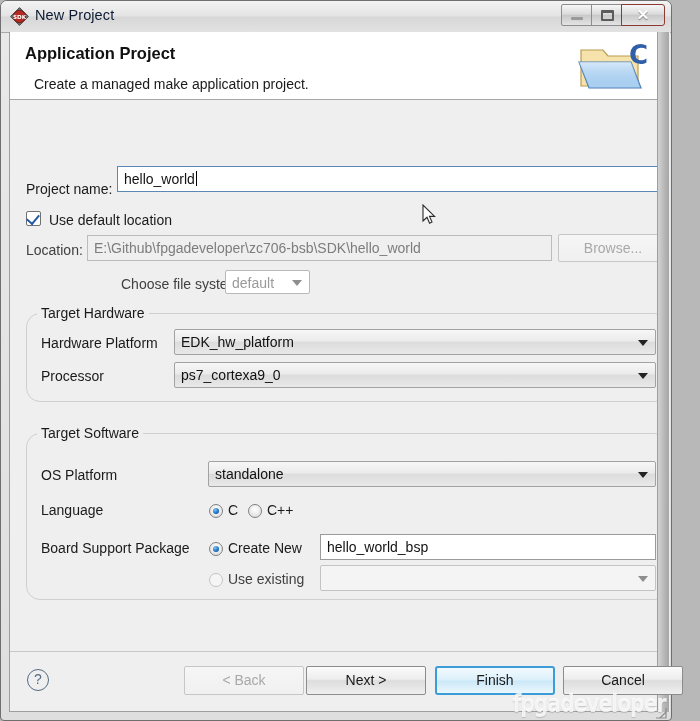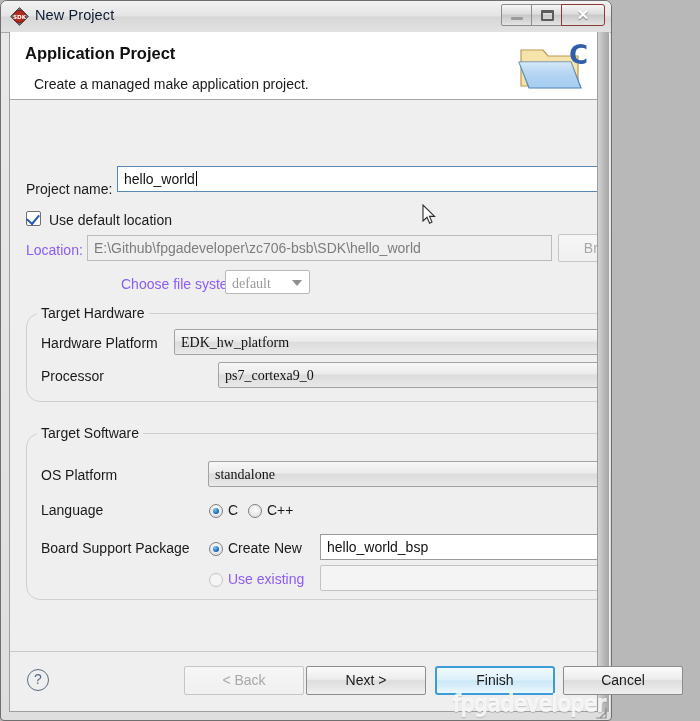--- a/index.html
+++ b/index.html
@@ -5,21 +5,21 @@
   html,body{margin:0;padding:0;}
   body{
     width:700px;height:721px;overflow:hidden;
     font-family:"Liberation Sans", sans-serif;
     background:#b8b8b8;
     -webkit-font-smoothing:antialiased;
   }
 
   
   .window{
-    position:absolute;left:0;top:0;width:612px;height:721px;
+    position:absolute;left:0;top:0;width:672px;height:721px;
     box-sizing:border-box;
     background:linear-gradient(to bottom,#e9e9e9 0%,#dedede 100%);
     border:1px solid #6f6f6f;
     border-radius:7px 7px 4px 4px;
   }
   .titlebar{
     position:absolute;left:0;top:0;right:0;height:31px;
     border-radius:6px 6px 0 0;
     background:linear-gradient(to bottom,#f3f3f3 0%,#e4e4e4 48%,#d7d7d7 52%,#e2e2e2 100%);
     border-bottom:1px solid #a9a9a9;
@@ -72,21 +72,21 @@
     position:absolute;left:0;top:68px;right:0;bottom:59px;
     background:#efefef;overflow:hidden;
   }
   .btnbar{
     position:absolute;left:0;right:0;bottom:0;height:59px;
     background:#efefef;border-top:1px solid #c8c8c8;
   }
 
   
   .lbl{position:absolute;font-size:14px;color:#1a1a1a;white-space:nowrap;}
-  .lbl.dim{color:#8b5cf6;}
+  .lbl.dim{color:#404040;}
 
   
   .tinput{
     position:absolute;box-sizing:border-box;height:26px;
     background:#fff;border:1px solid #5b87b5;
     font-size:14px;color:#111;padding:3px 5px 0 6px;
     line-height:19px;white-space:nowrap;overflow:hidden;
   }
   .tinput.plain{border:1px solid #9b9b9b;}
   .tinput.disabled{background:#efefef;border:1px solid #bcbcbc;color:#7d7d7d;}
@@ -116,21 +116,21 @@
     position:absolute;top:-9px;left:10px;background:#efefef;
     padding:0 4px;font-size:14px;color:#1a1a1a;
   }
 
   
   .combo{
     position:absolute;box-sizing:border-box;height:26px;
     border:1px solid #a2a2a2;border-radius:2px;
     background:linear-gradient(to bottom,#f7f7f7 0%,#ebebeb 45%,#dcdcdc 52%,#e9e9e9 100%);
     font-size:14px;color:#111;padding:3px 0 0 6px;line-height:19px;
-    white-space:nowrap;overflow:hidden;font-family:Liberation Serif, serif;
+    white-space:nowrap;overflow:hidden;
   }
   .combo.empty{background:#f4f4f4;border-color:#c3c3c3;}
   .combo.small{
     height:24px;background:#fff;border:1px solid #b9b9b9;color:#9a9a9a;
   }
   .combo .arr{
     position:absolute;right:7px;top:50%;margin-top:-2px;
     width:0;height:0;border-left:5px solid transparent;
     border-right:5px solid transparent;border-top:6px solid #232323;
   }
@@ -269,21 +269,21 @@
       </div>
 
       <div class="group" style="left:16px;top:213px;width:643px;height:89px;">
         <span class="gtitle">Target Hardware</span>
         <span class="lbl" style="left:14px;top:21px;">Hardware Platform</span>
         <div class="combo" style="left:147px;top:15px;width:482px;">
           <span>EDK_hw_platform</span>
           <span class="arr"></span>
         </div>
         <span class="lbl" style="left:14px;top:54px;">Processor</span>
-        <div class="combo" style="left:147px;top:48px;width:482px;margin-left:44px;">
+        <div class="combo" style="left:147px;top:48px;width:482px;">
           <span>ps7_cortexa9_0</span>
           <span class="arr"></span>
         </div>
       </div>
 
       <div class="group" style="left:16px;top:333px;width:643px;height:167px;">
         <span class="gtitle">Target Software</span>
 
         <span class="lbl" style="left:14px;top:33px;">OS Platform</span>
         <div class="combo" style="left:181px;top:27px;width:448px;">

